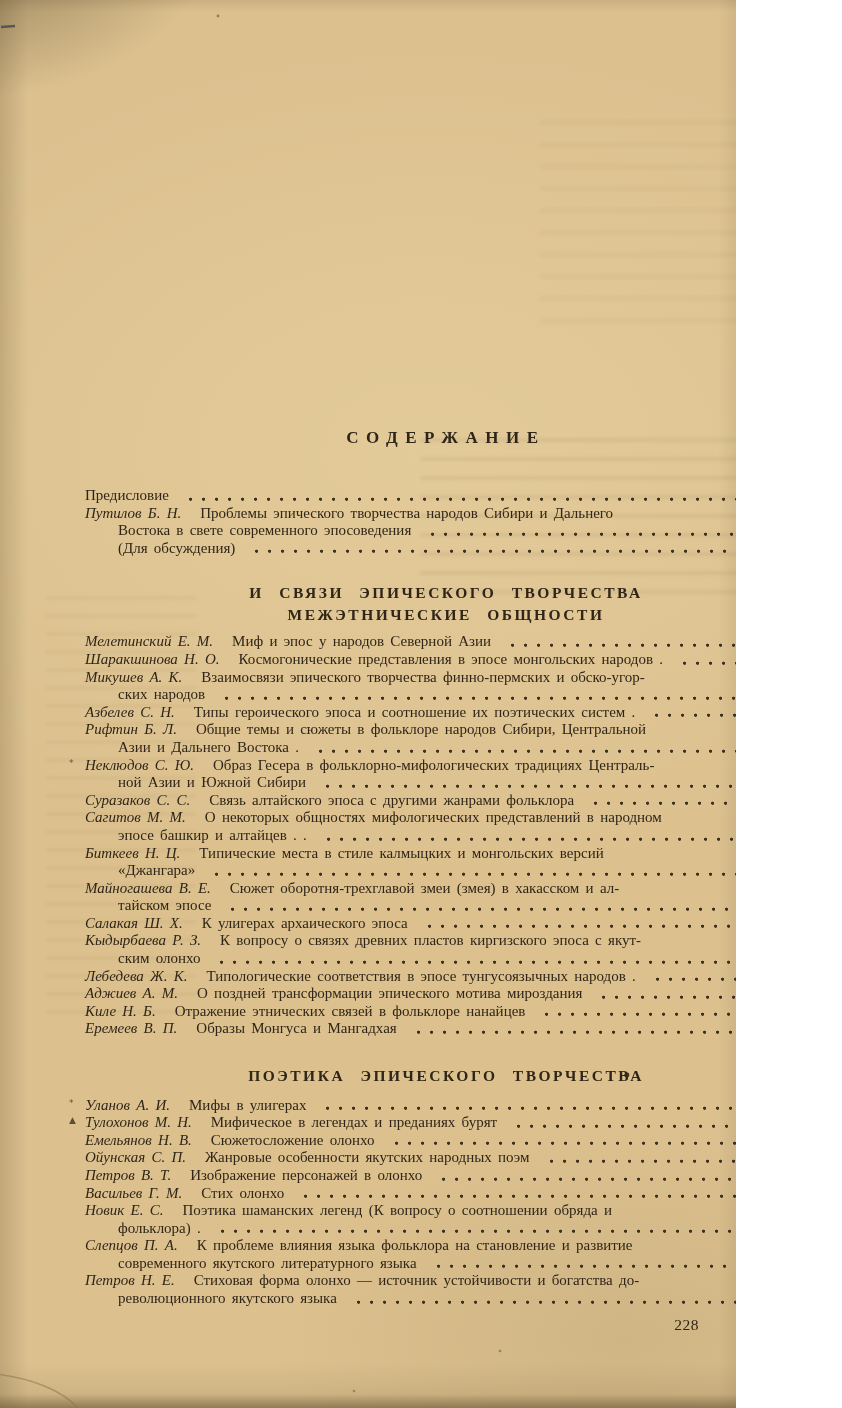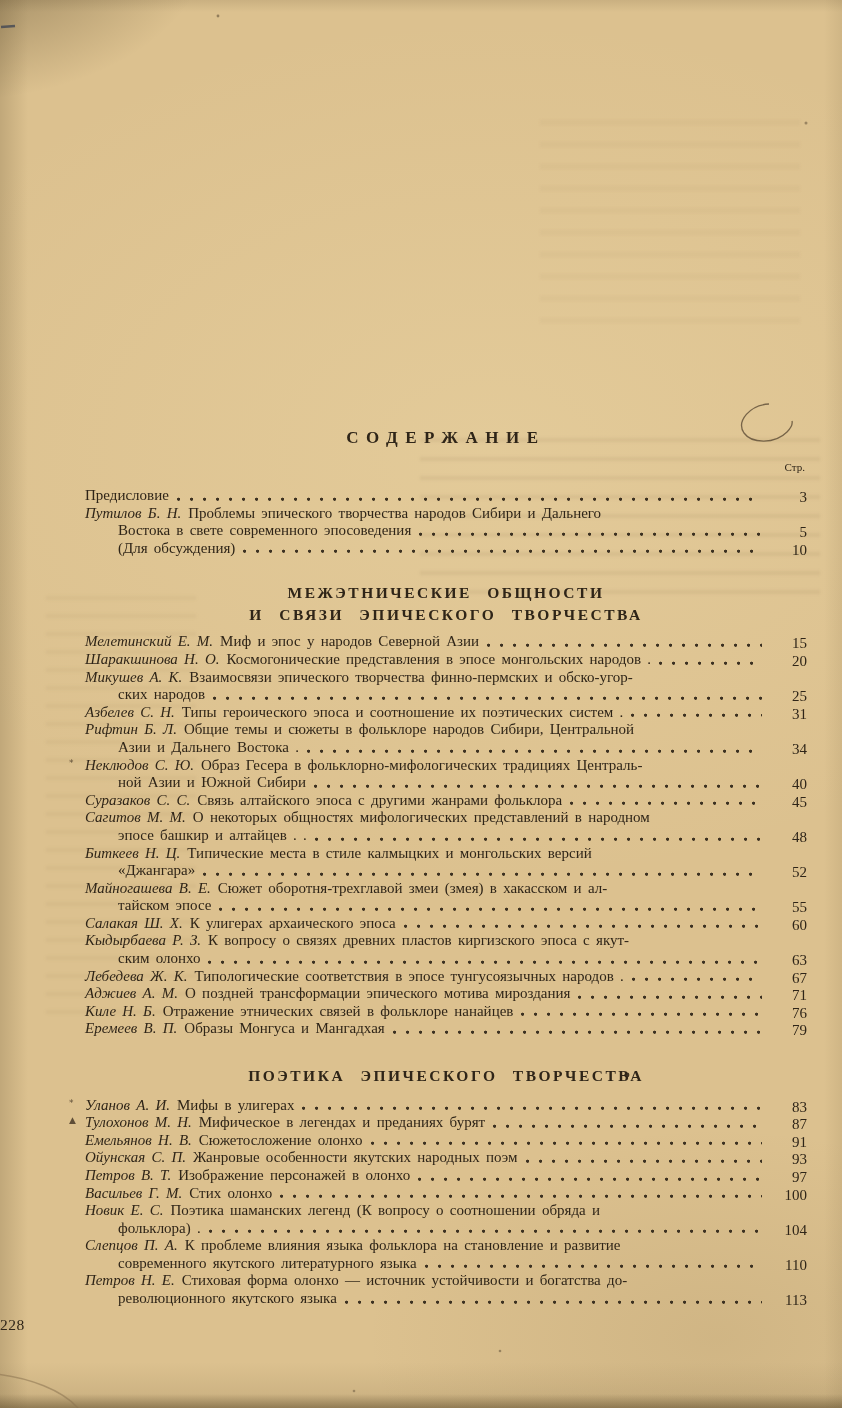--- a/index.html
+++ b/index.html
@@ -9,21 +9,21 @@
   }
   *{margin:0;padding:0;box-sizing:border-box;}
   html,body{width:842px;height:1408px;}
   body{
     font-family:"Liberation Serif","DejaVu Serif",serif;
     color:var(--ink);
     overflow:hidden;
   }
   .page{
     position:relative;
-    width:842px;height:1408px;
+    width:736px;height:1408px;
     overflow:hidden;
     background:
       radial-gradient(420px 260px at -50px -60px, rgba(74,60,34,.55), rgba(74,60,34,0) 62%),
       linear-gradient(to right, rgba(95,78,46,.22), rgba(95,78,46,0) 28px),
       linear-gradient(to left, rgba(95,78,46,.10), rgba(95,78,46,0) 18px),
       linear-gradient(to top, rgba(92,74,42,.50), rgba(92,74,42,0) 14px),
       linear-gradient(to top, rgba(92,74,42,.16), rgba(92,74,42,0) 46px),
       linear-gradient(to bottom, rgba(92,74,42,.14), rgba(92,74,42,0) 12px),
       radial-gradient(900px 600px at 58% 32%, rgba(243,224,176,.30), rgba(243,224,176,0) 72%),
       radial-gradient(500px 300px at 85% 95%, rgba(120,96,55,.12), rgba(120,96,55,0) 70%),
@@ -52,21 +52,21 @@
   .page-col-label{
     margin-top:13px;
     text-align:right;
     font-size:11px;
     padding-right:2px;
   }
   .toc{margin-top:14px;font-size:15px;word-spacing:2.5px;}
   .entry{position:relative;}
   .row{
     display:flex;align-items:flex-end;position:relative;
-    line-height:17.6px;min-height:17.6px;
+    line-height:17.6px;min-height:17.6px;gap:12px;
   }
   .author{font-style:italic;margin-right:7px;white-space:pre;}
   .etext{white-space:nowrap;}
   .cont .etext{margin-left:33px;}
   .leader{
     flex:1 1 auto;height:6px;align-self:flex-end;
     margin:0 9px 3px 8px;
     background-image:radial-gradient(circle at 1.6px 3.2px, rgba(47,37,24,.92) 1.25px, rgba(47,37,24,0) 1.9px);
     background-size:13px 6px;background-repeat:repeat-x;background-position:left bottom;
     min-width:12px;
@@ -82,21 +82,21 @@
   }
   .section-heading{
     text-align:center;font-size:15.5px;font-weight:bold;
     letter-spacing:2.5px;word-spacing:9px;
     line-height:21.5px;
   }
   .s1 .section-heading{margin:25px 0 8px 0;}
   .s2 .section-heading{margin:27px 0 10px 0;}
   .footer-page{
     position:absolute;left:0;right:37px;top:1316px;
-    text-align:left;font-size:15.5px;letter-spacing:.5px;
+    text-align:right;font-size:15.5px;letter-spacing:.5px;
   }
   .pen-marks{position:absolute;left:0;top:0;pointer-events:none;}
 </style>
 </head>
 <body>
 
 <div class="page">
 
   <div class="bleed b1"></div>
   <div class="bleed b2"></div>
@@ -138,22 +138,22 @@
           <div class="row cont">
             <span class="etext">(Для обсуждения)</span>
             <span class="leader"></span>
             <span class="pg">10</span>
           </div>
         </div>
         </div>
 
       <div class="section s1">
         <h2 class="section-heading">
+          <div>И СВЯЗИ ЭПИЧЕСКОГО ТВОРЧЕСТВА</div>
           <div>МЕЖЭТНИЧЕСКИЕ ОБЩНОСТИ</div>
-          <div>И СВЯЗИ ЭПИЧЕСКОГО ТВОРЧЕСТВА</div>
         </h2>
         <div class="entries">
 
         <div class="entry">
             <div class="row">
 
               <span class="author">Мелетинский Е. М.</span>
               <span class="etext">Миф и эпос у народов Северной Азии</span>
               <span class="leader"></span>
               <span class="pg">15</span>

